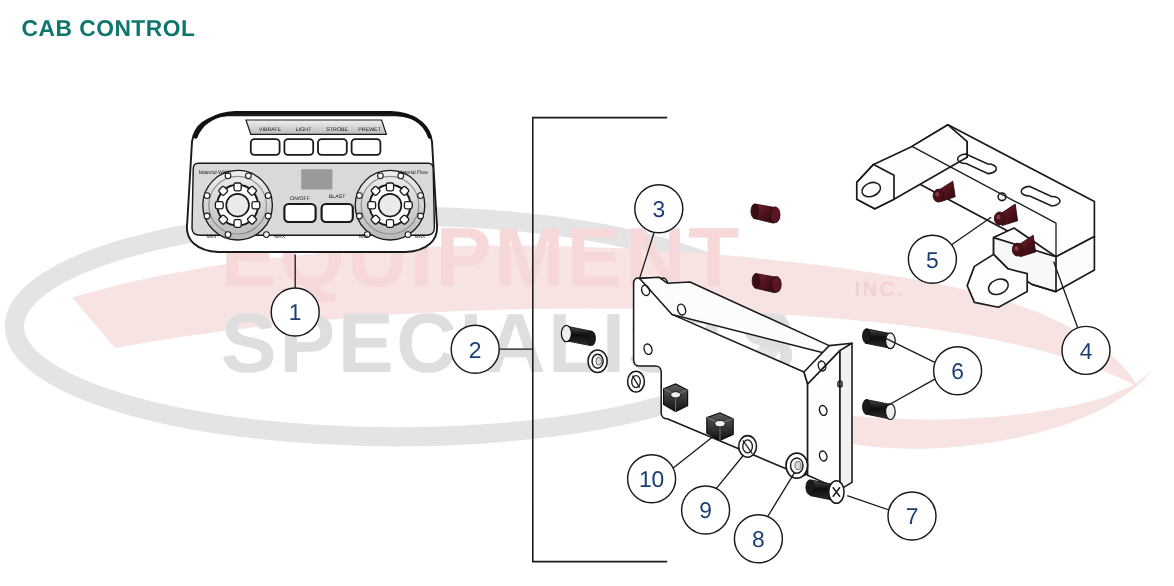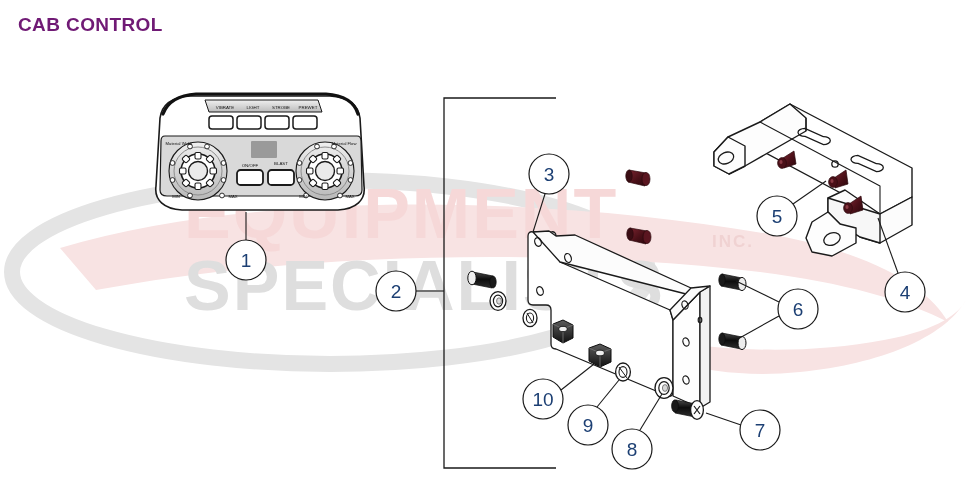--- a/index.html
+++ b/index.html
@@ -8,21 +8,21 @@
     width:978px;height:488px;overflow:hidden;position:relative;
     font-family:"Liberation Sans","DejaVu Sans",sans-serif;
     color:#1a1a1a;
   }
   #page-root{position:absolute;inset:0;}
 
   
   #page-title{
     position:absolute;left:18px;top:14px;
     font-size:19px;font-weight:bold;letter-spacing:.4px;
-    color:#701a75;
+    color:#0f766e;
   }
 
   
   #watermark{
     position:absolute;left:0;top:0;width:978px;height:488px;
     pointer-events:none;z-index:0;
   }
 
   
   #artwork{

